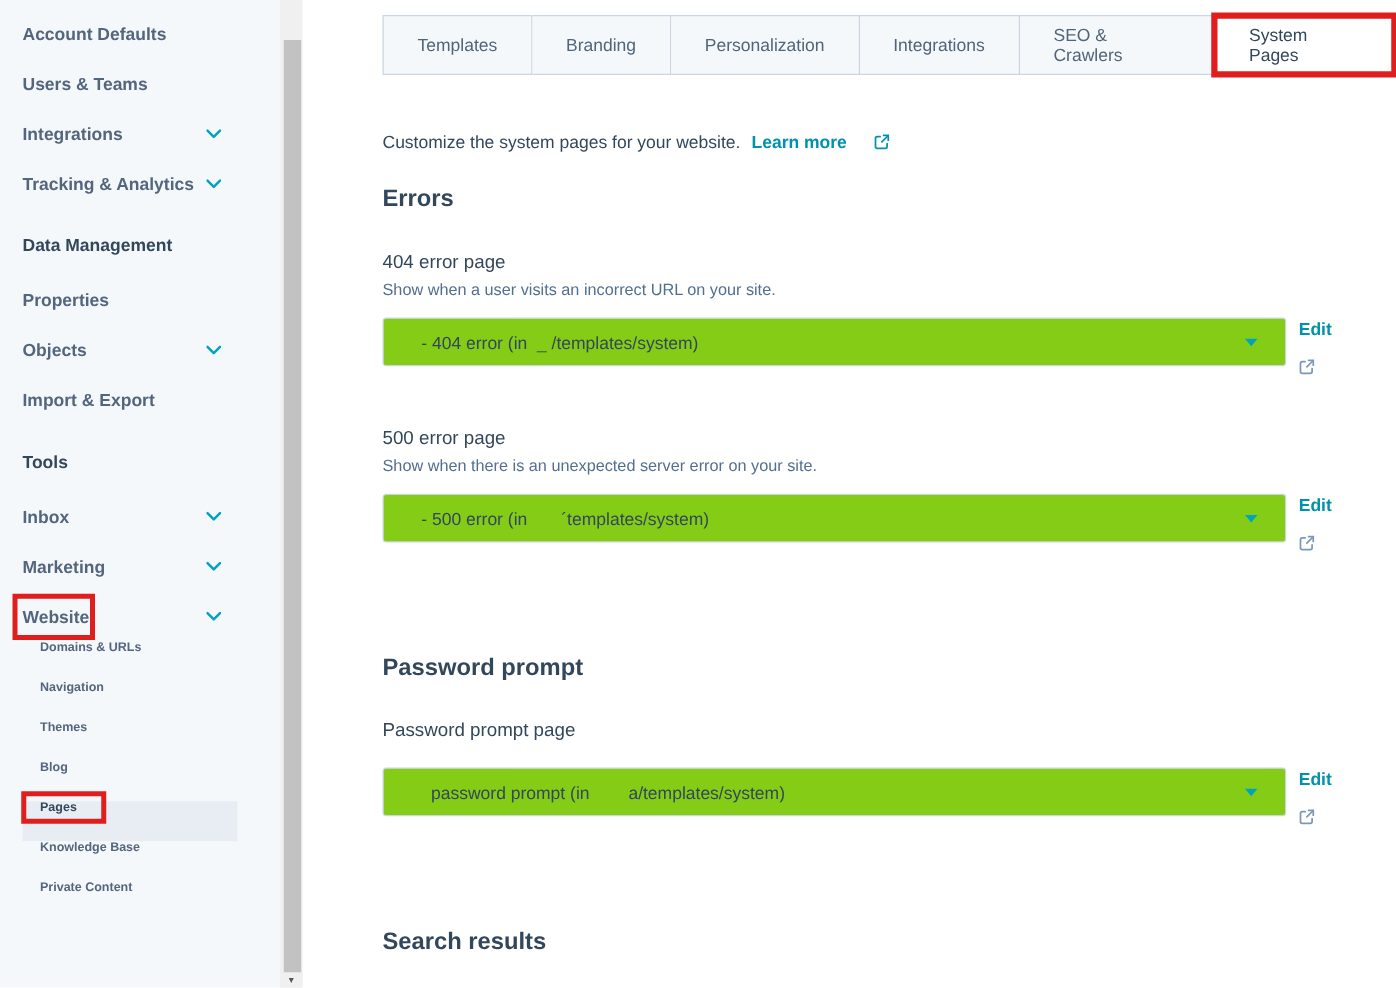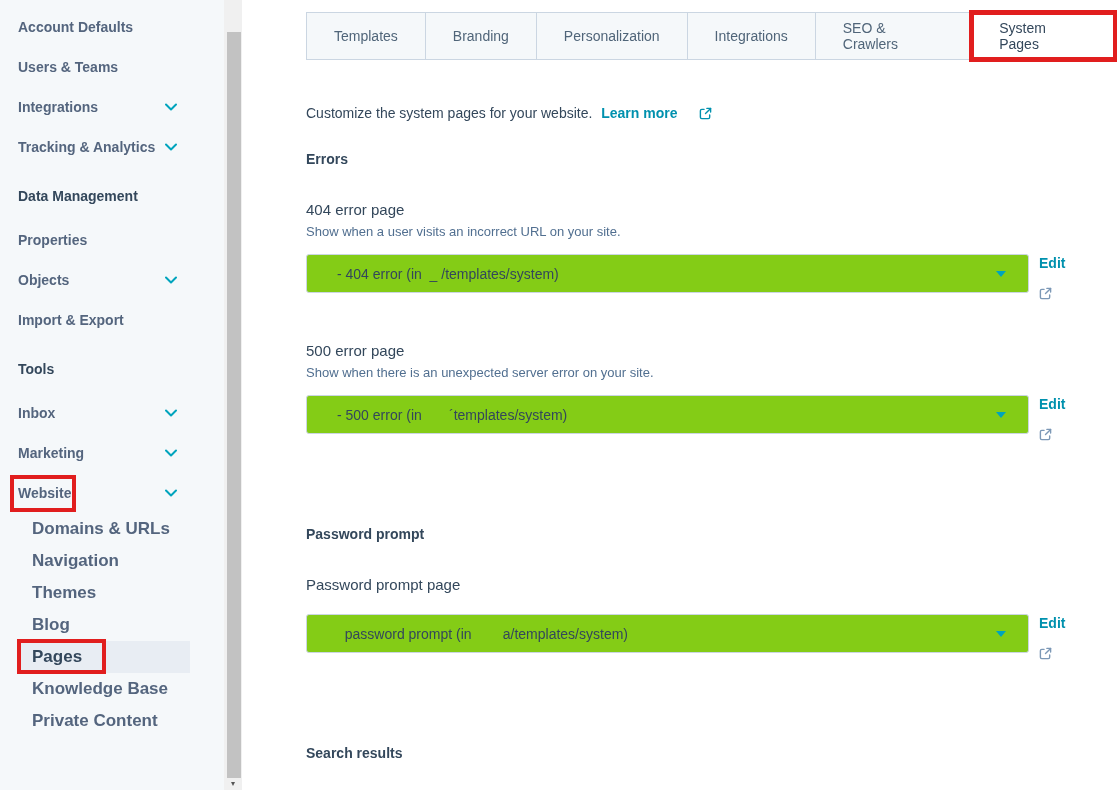--- a/index.html
+++ b/index.html
@@ -14,23 +14,23 @@
     position:absolute; left:0; top:0; width:224px; height:790px;
     background:#f5f8fa; padding-top:7px; box-sizing:border-box; overflow:hidden;
   }
   .side-item, .side-header {
     height:40px; display:flex; align-items:center;
     padding-left:18px; padding-right:47px; box-sizing:border-box;
     font-size:14px; color:#54657e; cursor:pointer;
   }
   .side-header { font-weight:bold; color:#33475b; margin-top:9px; margin-bottom:4px; cursor:default; }
   .side-subitem {
-    height:32px; display:flex; align-items:center;
+    height:32px; display:flex; align-items:flex-start;
     padding-left:32px; box-sizing:border-box;
-    font-size:17px; color:#54657e; cursor:pointer;
+    font-size:10px; color:#54657e; cursor:pointer;
   }
   .side-subitem.active {
     margin:0 34px 0 18px; padding-left:14px; background:#e8edf3; color:#33475b;
   }
   .label-wrap { position:relative; display:inline-block;font-weight:bold; }
   .chevron { margin-left:auto; display:flex; align-items:center; }
   
   .sidebar-scrollbar {
     position:absolute; left:224px; top:0; width:18px; height:790px;
     background:#f0f0f0;
@@ -57,21 +57,21 @@
   }
   .tab + .tab { border-left:none; }
   .tab.active { background:#ffffff; color:#33475b; border-bottom-color:transparent; }
   .intro { margin:44px 0 0 0; font-size:14px; line-height:18px; color:#33475b; }
   .learn-link {
     display:inline-flex; align-items:center; gap:22px; margin-left:5px;
     color:#0091ae; font-weight:bold; cursor:pointer; text-decoration:none;
   }
   .section { margin-top:82px; }
   .section.first { margin-top:26px; }
-  .section h2 { margin:0; font-size:14px; line-height:23px; font-weight:bold; color:#33475b; }
+  .section h2 { margin:0; font-size:19px; line-height:23px; font-weight:bold; color:#33475b; }
   .field { margin-top:29px; }
   .field + .field { margin-top:41px; }
   .field-label { font-size:15px; line-height:19px; color:#33475b; }
   .field-desc { margin-top:4px; font-size:13px; line-height:17px; color:#516f90; }
   .select-row { margin-top:14px; display:flex; align-items:flex-start; gap:10px; }
   .field.no-desc .select-row { margin-top:20px;text-align:right; }
   .select-box {
     width:723px; height:39px; box-sizing:border-box;
     background:#84cc16; border:1px solid #cbd6e2; border-radius:3px;
     display:flex; align-items:center; padding:0 22px 0 30px; cursor:pointer;

